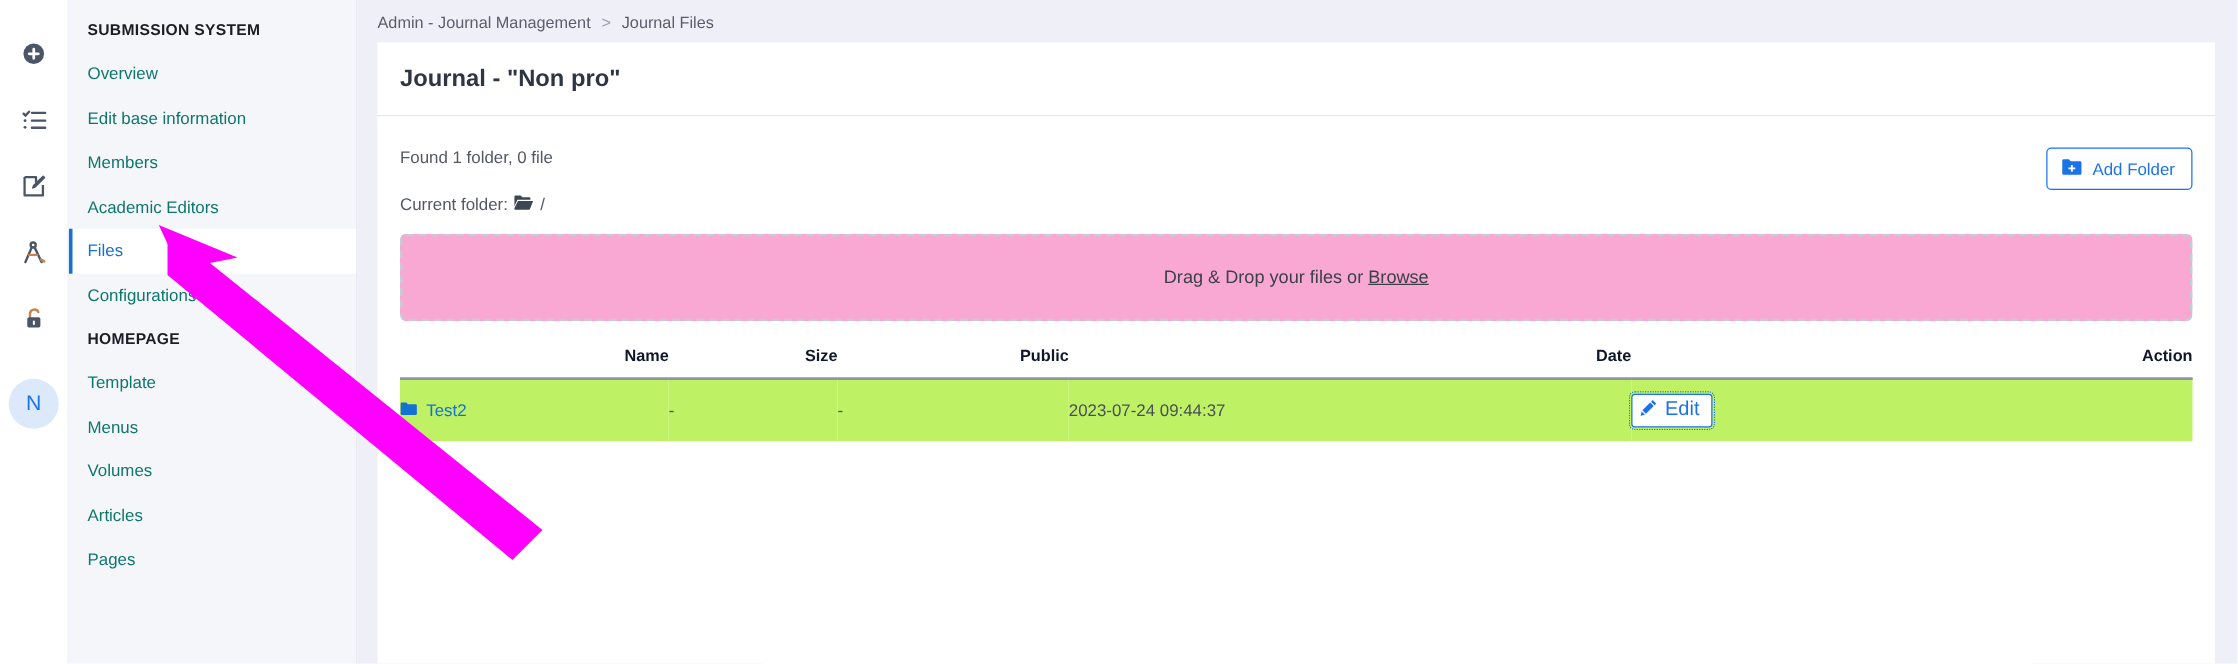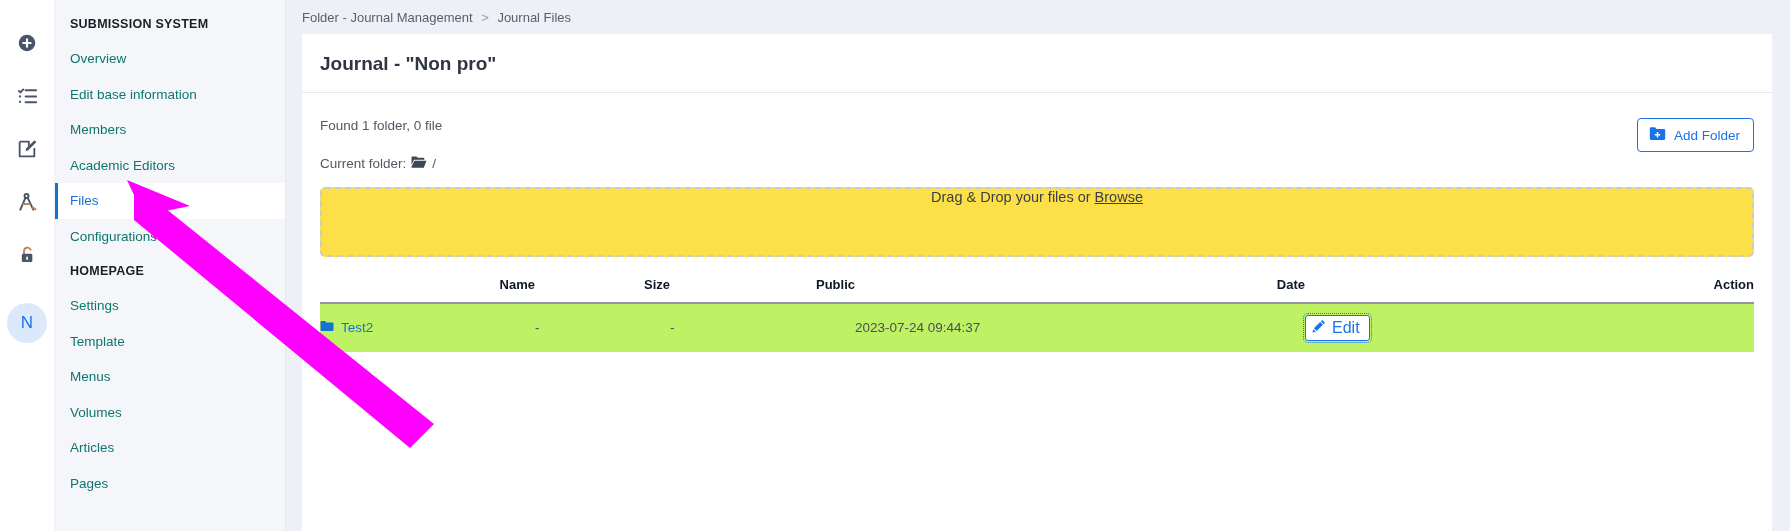--- a/index.html
+++ b/index.html
@@ -144,24 +144,24 @@
     padding: 7px 13px 7px 11px;
     cursor: pointer;
     font-family: "Liberation Sans", sans-serif;
     white-space: nowrap;
   }
 
   .dropzone {
     margin-top: 13px;
     border: 2px dashed #c7cbd4;
     border-radius: 5px;
-    background: #fde047;
+    background: #f9a8d4;
     height: 70px;
     display: flex;
-    align-items: flex-start;
+    align-items: center;
     justify-content: center;
     font-size: 14.5px;
     color: #3c4049;
     cursor: pointer;
   }
   .dropzone .browse { text-decoration: underline; cursor: pointer; }
 
   table.files {
     width: 100%;
     border-collapse: collapse;
@@ -268,32 +268,31 @@
 
     <div class="nav-section-title">SUBMISSION SYSTEM</div>
     <div class="nav-item">Overview</div>
     <div class="nav-item">Edit base information</div>
     <div class="nav-item">Members</div>
     <div class="nav-item">Academic Editors</div>
     <div class="nav-item active">Files</div>
     <div class="nav-item">Configurations</div>
 
     <div class="nav-section-title">HOMEPAGE</div>
-    <div class="nav-item">Settings</div>
     <div class="nav-item">Template</div>
     <div class="nav-item">Menus</div>
     <div class="nav-item">Volumes</div>
     <div class="nav-item">Articles</div>
     <div class="nav-item">Pages</div>
   </nav>
 
   <div class="main">
 
     <div class="breadcrumb">
-      <span>Folder - Journal Management</span>
+      <span>Admin - Journal Management</span>
       <span class="sep">&gt;</span>
       <span>Journal Files</span>
     </div>
 
     <div class="card">
 
       <h1 class="card-title">Journal - "Non pro"</h1>
 
       <div class="toolbar">
         <div class="folder-info">

